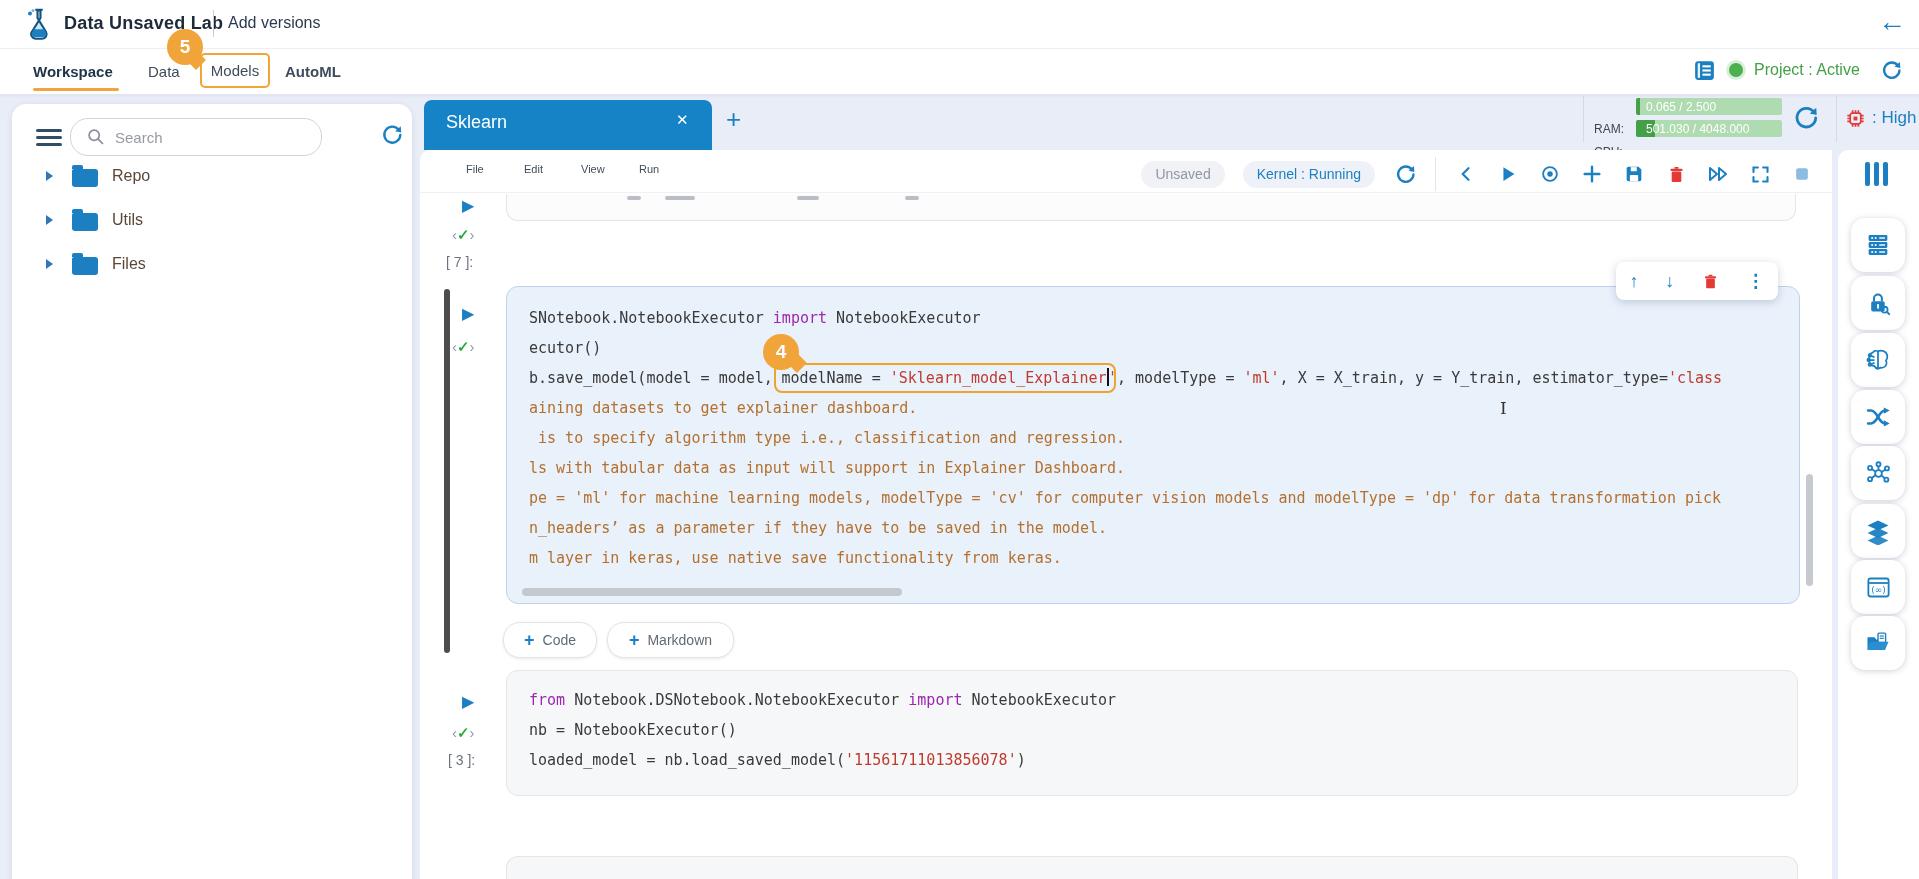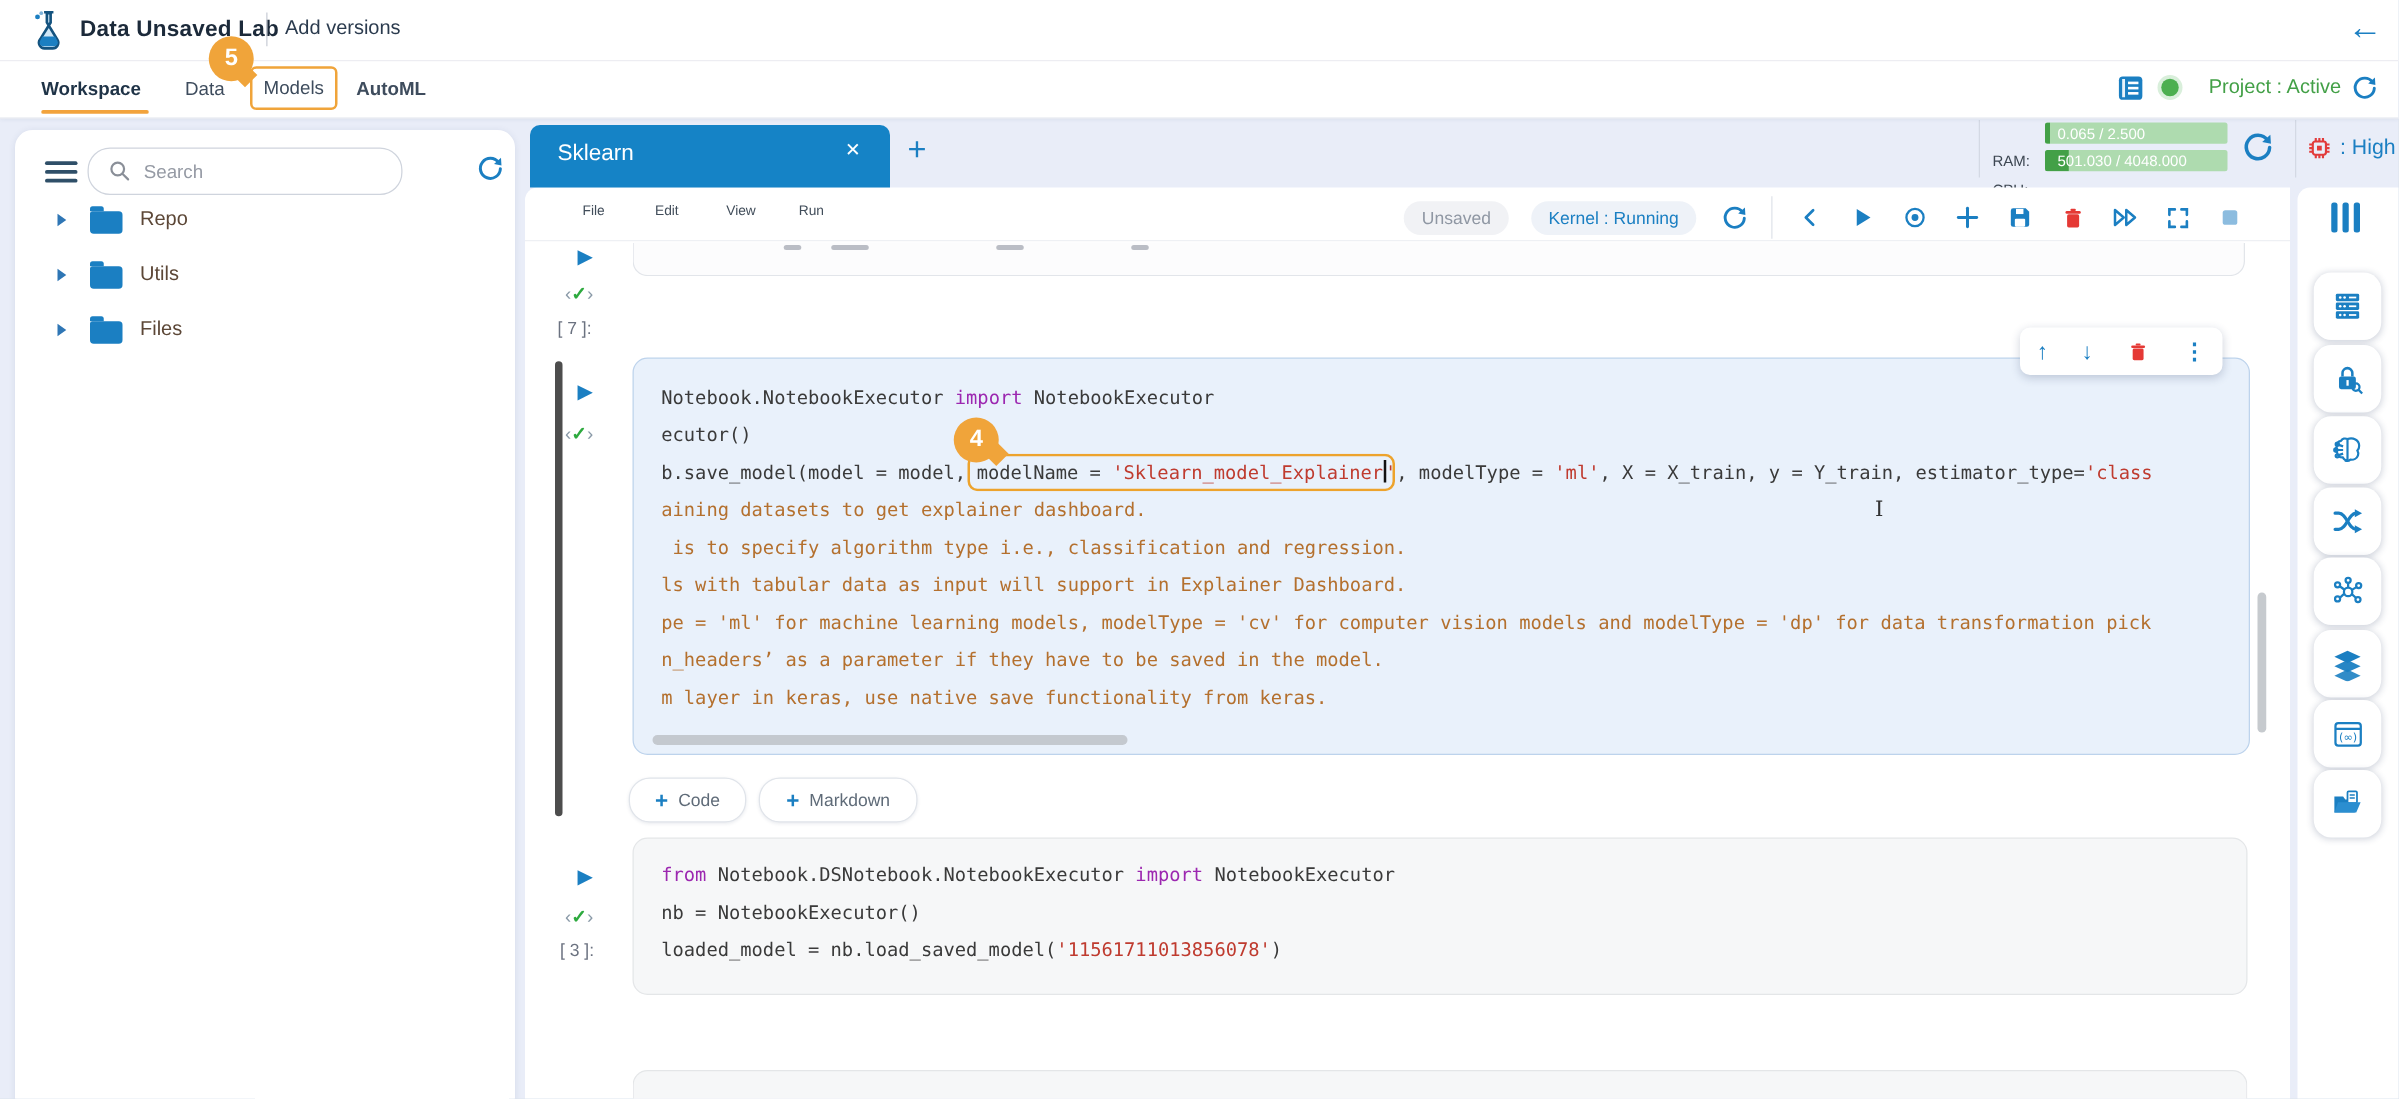--- a/index.html
+++ b/index.html
@@ -13,21 +13,21 @@
   .add-versions{position:absolute;left:228px;top:14px;font-size:16px;color:#2b3b4e;cursor:pointer;}
   .back-arrow{position:absolute;left:1878px;top:6px;font-size:28px;font-weight:bold;color:#1b7fc2;cursor:pointer;}
 
   
   .navbar{position:absolute;left:0;top:48px;width:1919px;height:46px;background:#ffffff;border-bottom:1px solid #e2e5ee;box-shadow:0 1px 3px rgba(40,60,100,.06);z-index:15;}
   .nav-item{position:absolute;top:15px;font-size:15px;color:#3e4c5d;cursor:pointer;}
   .nav-active{font-weight:bold;color:#1f3347;}
   .nav-underline{position:absolute;left:33px;top:40px;width:86px;height:3px;background:#f2a33c;border-radius:2px;}
   .models-box{position:absolute;left:200px;top:5px;width:66px;height:31px;border:2px solid #f0a43a;border-radius:5px;display:flex;align-items:center;justify-content:center;font-size:15px;color:#3e4c5d;cursor:pointer;background:#fff;}
   .status-dot{position:absolute;left:1729px;top:15px;width:14px;height:14px;border-radius:50%;background:#4caf50;box-shadow:0 0 0 3px #d9efdb;}
-  .project-status{position:absolute;left:1754px;top:13px;font-size:16px;color:#43a047;margin-left:13px;}
+  .project-status{position:absolute;left:1754px;top:13px;font-size:16px;color:#43a047;}
 
   
   .badge{position:absolute;width:36px;height:36px;border-radius:50%;background:#f0a43a;color:#fff;font-size:19px;font-weight:bold;display:flex;align-items:center;justify-content:center;z-index:40;}
   .badge-tail{position:absolute;width:14px;height:14px;background:#f0a43a;transform:rotate(45deg);z-index:39;}
 
   
   .sidebar{position:absolute;left:12px;top:104px;width:400px;height:832px;background:#ffffff;border-radius:14px;box-shadow:0 1px 6px rgba(40,60,110,.10);}
   .hamburger{position:absolute;left:24px;top:25px;width:26px;height:18px;cursor:pointer;}
   .hamburger div{height:3px;background:#2f4f68;border-radius:2px;margin-bottom:4px;}
   .search-pill{position:absolute;left:58px;top:14px;width:250px;height:36px;border:1px solid #cfd4dd;border-radius:18px;background:#fff;}
@@ -49,21 +49,21 @@
   .res-label{position:absolute;font-size:12px;color:#3d4752;}
   .res-bar{position:absolute;width:146px;height:17px;background:#aedbaf;border-radius:2px;overflow:hidden;}
   .res-fill{position:absolute;left:0;top:0;height:17px;background:#43a047;}
   .res-val{position:absolute;left:10px;top:2px;font-size:12px;color:#ffffff;white-space:nowrap;}
   .high-label{position:absolute;left:1872px;top:108px;font-size:17px;color:#1b7fc2;}
 
   
   .panel{position:absolute;left:420px;top:150px;width:1412px;height:729px;background:#ffffff;border-radius:10px 0 0 0;}
   .menubar{position:absolute;left:0;top:0;width:1412px;height:42px;border-bottom:1px solid #eef0f4;}
   .menu-item{position:absolute;top:13px;font-size:11px;color:#414d5a;cursor:pointer;}
-  .status-row{position:absolute;right:36px;top:7px;display:flex;align-items:center;gap:18px;}
+  .status-row{position:absolute;right:18px;top:7px;display:flex;align-items:center;gap:18px;}
   .pill{height:27px;border-radius:14px;display:flex;align-items:center;padding:0 14px;font-size:14px;white-space:nowrap;}
   .pill-unsaved{background:#f1f2f5;color:#8f97a3;}
   .pill-kernel{background:#eef2f8;color:#1b7fc2;cursor:pointer;}
   .tb-sep{width:1px;height:34px;background:#dfe3ea;}
   .tbtn{width:24px;height:24px;display:flex;align-items:center;justify-content:center;cursor:pointer;}
 
   
   .cell-partial-top{position:absolute;left:506px;top:194px;width:1288px;height:26px;background:#fcfcfd;border:1px solid #e2e5ea;border-top:none;border-radius:0 0 12px 12px;}
   .cut-dash{position:absolute;top:2px;height:4px;background:#6b7280;opacity:.45;border-radius:2px;}
   .gut-play{position:absolute;font-size:16px;color:#1b7fc2;cursor:pointer;line-height:16px;}
@@ -304,21 +304,21 @@
     <span class="cut-dash" style="left:290px;width:22px;"></span>
     <span class="cut-dash" style="left:398px;width:14px;"></span>
   </div>
   <span class="gut-play" style="left:462px;top:198px;">▶</span>
   <span class="gut-check" style="left:452px;top:226px;"><span>‹</span><b>✓</b><span>›</span></span>
   <span class="gut-exec" style="left:446px;top:254px;">[ 7 ]:</span>
 
   <div class="sel-bar"></div>
   <div class="cell-selected">
     <div class="code-lines">
-        <div class="code-line"><span class="tok-d">Notebook.NotebookExecutor </span><span class="tok-k">import</span><span class="tok-d"> NotebookExecutor</span></div>
+        <div class="code-line"><span class="tok-d">SNotebook.NotebookExecutor </span><span class="tok-k">import</span><span class="tok-d"> NotebookExecutor</span></div>
         <div class="code-line"><span class="tok-d">ecutor()</span></div>
         <div class="code-line"><span class="tok-d">b.save_model(model = model, </span><span class="annot-group"><span class="tok-d">modelName = </span><span class="tok-s">'Sklearn_model_Explainer</span><span class="tok-caret"></span></span><span class="tok-s">'</span><span class="tok-d">, modelType = </span><span class="tok-s">'ml'</span><span class="tok-d">, X = X_train, y = Y_train, estimator_type=</span><span class="tok-s">'class</span></div>
         <div class="code-line"><span class="tok-cm">aining datasets to get explainer dashboard.</span></div>
         <div class="code-line"><span class="tok-cm"> is to specify algorithm type i.e., classification and regression.</span></div>
         <div class="code-line"><span class="tok-cm">ls with tabular data as input will support in Explainer Dashboard.</span></div>
         <div class="code-line"><span class="tok-cm">pe = 'ml' for machine learning models, modelType = 'cv' for computer vision models and modelType = 'dp' for data transformation pick</span></div>
         <div class="code-line"><span class="tok-cm">n_headers’ as a parameter if they have to be saved in the model.</span></div>
         <div class="code-line"><span class="tok-cm">m layer in keras, use native save functionality from keras.</span></div>
       </div>
   </div>

